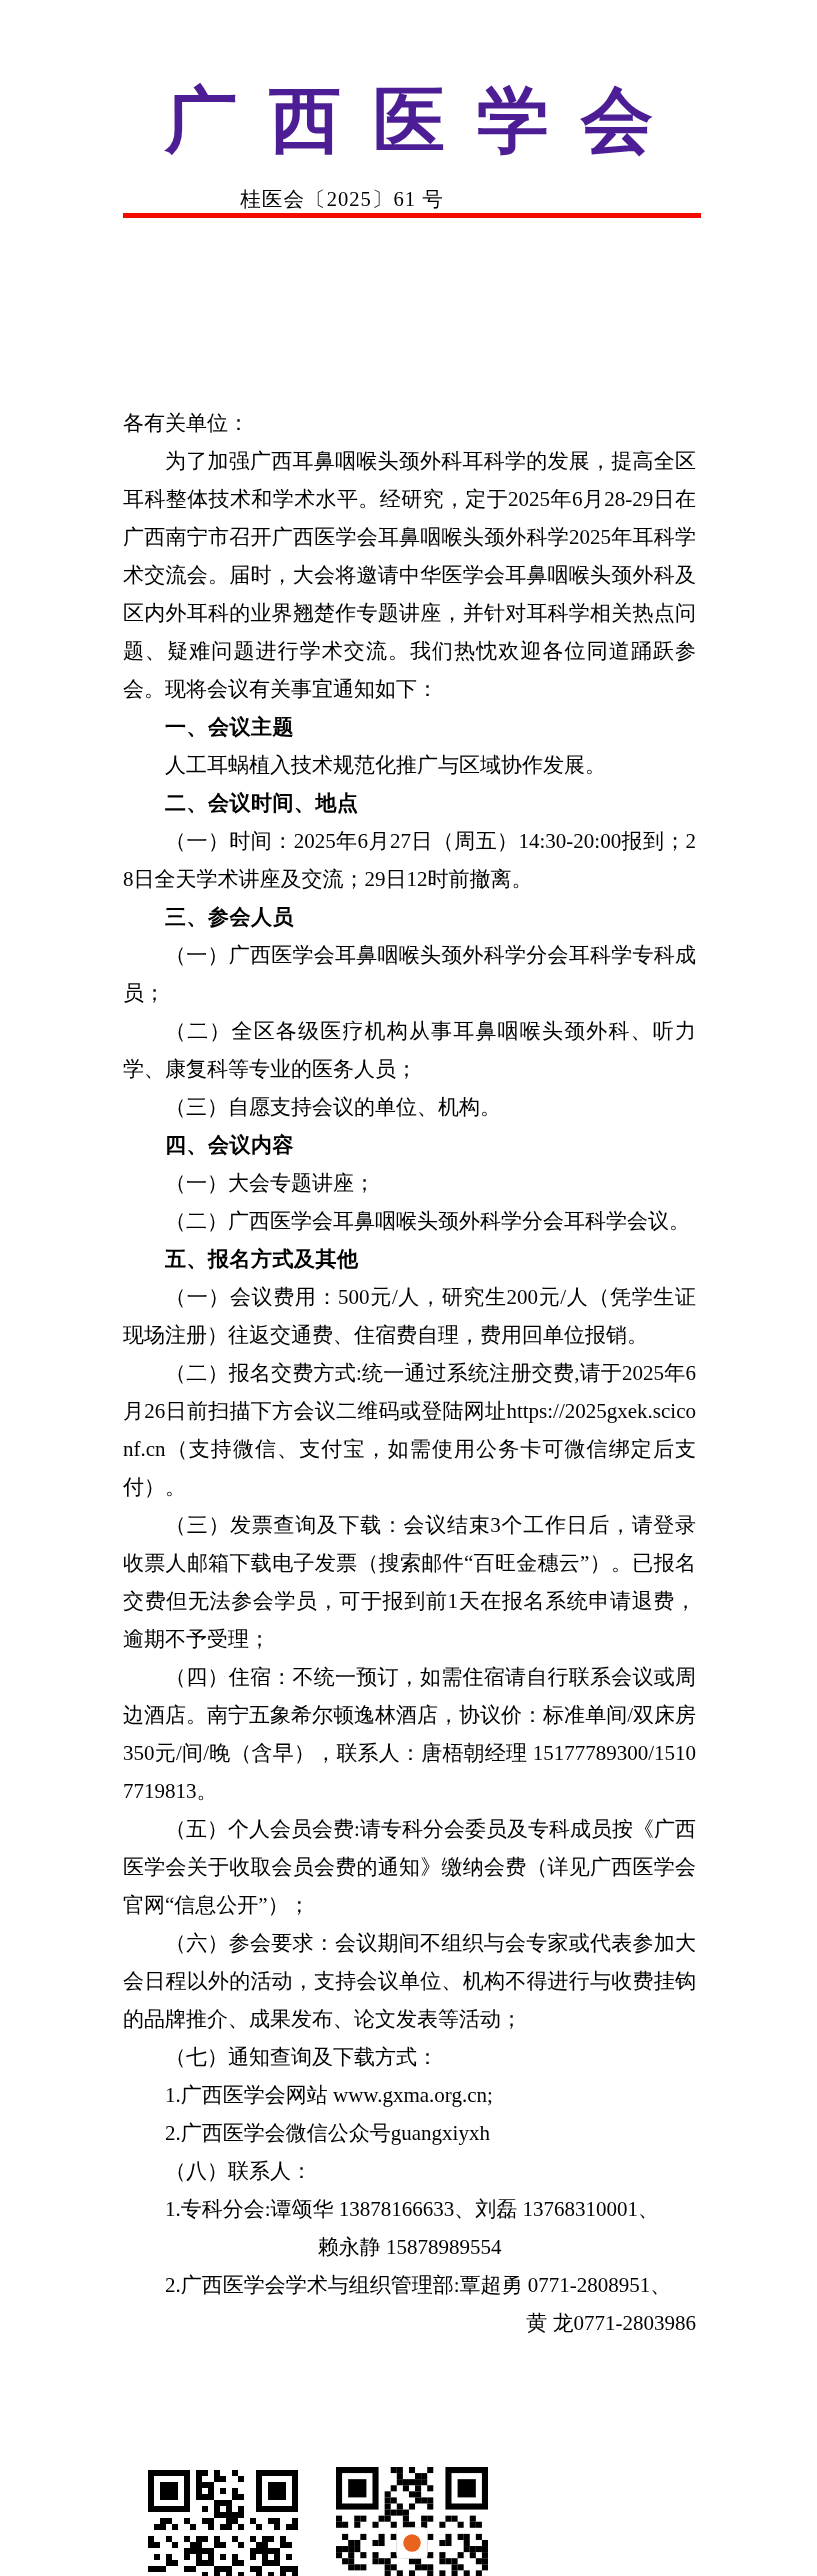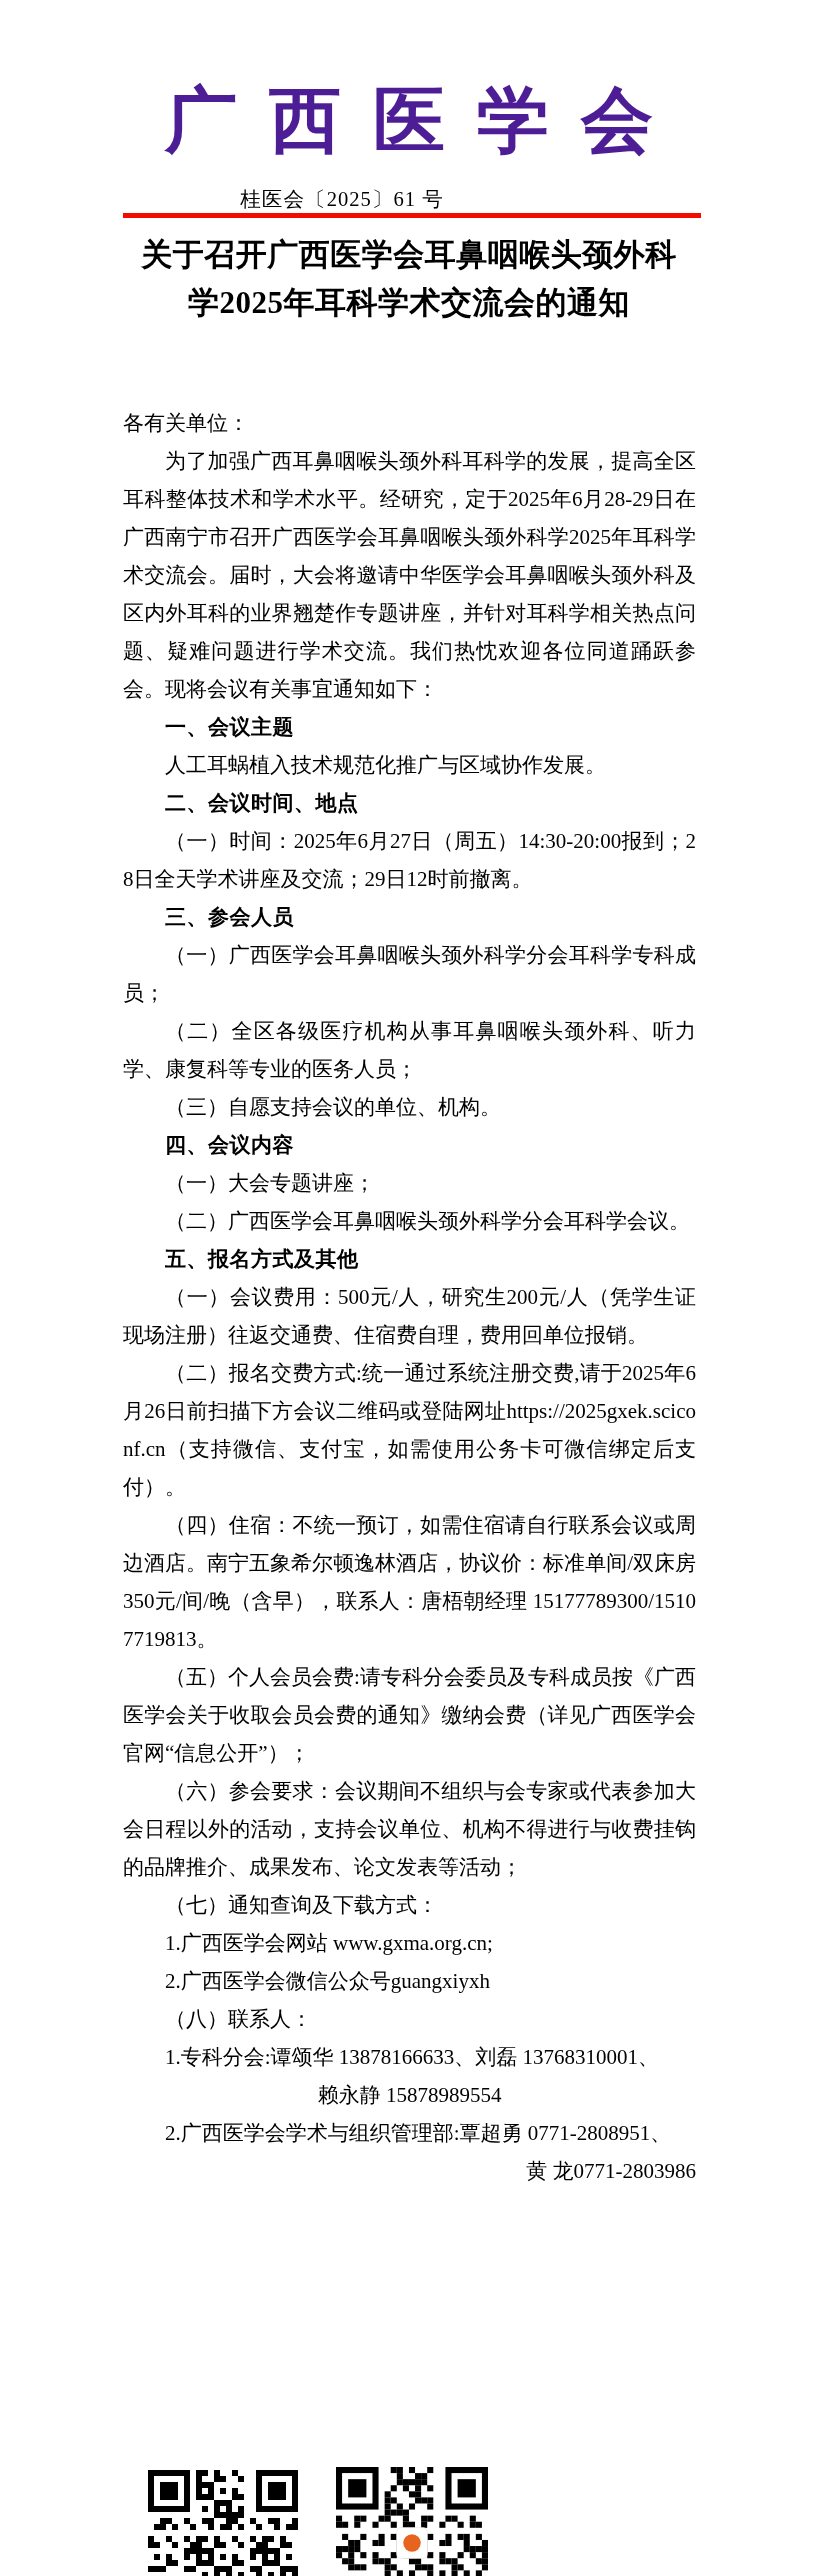--- a/index.html
+++ b/index.html
@@ -32,42 +32,39 @@
 </style>
 </head>
 <body>
 
 <div id="page">
 
   <div class="org-title">广西医学会</div>
   <div class="doc-number">桂医会〔2025〕61 号</div>
   <div class="red-rule"></div>
 
-  <div class="main-title">
-    <div>关于召开广西医学会耳鼻咽喉头颈外科</div>
-    <div>学2025年耳科学术交流会的通知</div>
-  </div>
 
   <div class="body-text">
       <p class="bp salutation">各有关单位：</p>
       <p class="bp para">为了加强广西耳鼻咽喉头颈外科耳科学的发展，提高全区耳科整体技术和学术水平。经研究，定于2025年6月28-29日在广西南宁市召开广西医学会耳鼻咽喉头颈外科学2025年耳科学术交流会。届时，大会将邀请中华医学会耳鼻咽喉头颈外科及区内外耳科的业界翘楚作专题讲座，并针对耳科学相关热点问题、疑难问题进行学术交流。我们热忱欢迎各位同道踊跃参会。现将会议有关事宜通知如下：</p>
       <p class="bp heading">一、会议主题</p>
       <p class="bp para">人工耳蜗植入技术规范化推广与区域协作发展。</p>
       <p class="bp heading">二、会议时间、地点</p>
       <p class="bp para">（一）时间：2025年6月27日（周五）14:30-20:00报到；28日全天学术讲座及交流；29日12时前撤离。</p>
       <p class="bp heading">三、参会人员</p>
       <p class="bp para">（一）广西医学会耳鼻咽喉头颈外科学分会耳科学专科成员；</p>
       <p class="bp para">（二）全区各级医疗机构从事耳鼻咽喉头颈外科、听力学、康复科等专业的医务人员；</p>
       <p class="bp para">（三）自愿支持会议的单位、机构。</p>
       <p class="bp heading">四、会议内容</p>
       <p class="bp para">（一）大会专题讲座；</p>
       <p class="bp para">（二）广西医学会耳鼻咽喉头颈外科学分会耳科学会议。</p>
       <p class="bp heading">五、报名方式及其他</p>
       <p class="bp para">（一）会议费用：500元/人，研究生200元/人（凭学生证现场注册）往返交通费、住宿费自理，费用回单位报销。</p>
       <p class="bp para">（二）报名交费方式:统一通过系统注册交费,请于2025年6月26日前扫描下方会议二维码或登陆网址https://2025gxek.sciconf.cn（支持微信、支付宝，如需使用公务卡可微信绑定后支付）。</p>
+      <p class="bp para">（三）发票查询及下载：会议结束3个工作日后，请登录收票人邮箱下载电子发票（搜索邮件“百旺金穗云”）。已报名交费但无法参会学员，可于报到前1天在报名系统申请退费，逾期不予受理；</p>
       <p class="bp para">（四）住宿：不统一预订，如需住宿请自行联系会议或周边酒店。南宁五象希尔顿逸林酒店，协议价：标准单间/双床房350元/间/晚（含早），联系人：唐梧朝经理 15177789300/15107719813。</p>
       <p class="bp para">（五）个人会员会费:请专科分会委员及专科成员按《广西医学会关于收取会员会费的通知》缴纳会费（详见广西医学会官网“信息公开”）；</p>
       <p class="bp para">（六）参会要求：会议期间不组织与会专家或代表参加大会日程以外的活动，支持会议单位、机构不得进行与收费挂钩的品牌推介、成果发布、论文发表等活动；</p>
       <p class="bp para">（七）通知查询及下载方式：</p>
       <p class="bp para">1.广西医学会网站 www.gxma.org.cn;</p>
       <p class="bp para">2.广西医学会微信公众号guangxiyxh</p>
       <p class="bp para">（八）联系人：</p>
       <p class="bp para">1.专科分会:谭颂华 13878166633、刘磊 13768310001、</p>
       <p class="bp center">赖永静 15878989554</p>
       <p class="bp para">2.广西医学会学术与组织管理部:覃超勇 0771-2808951、</p>

